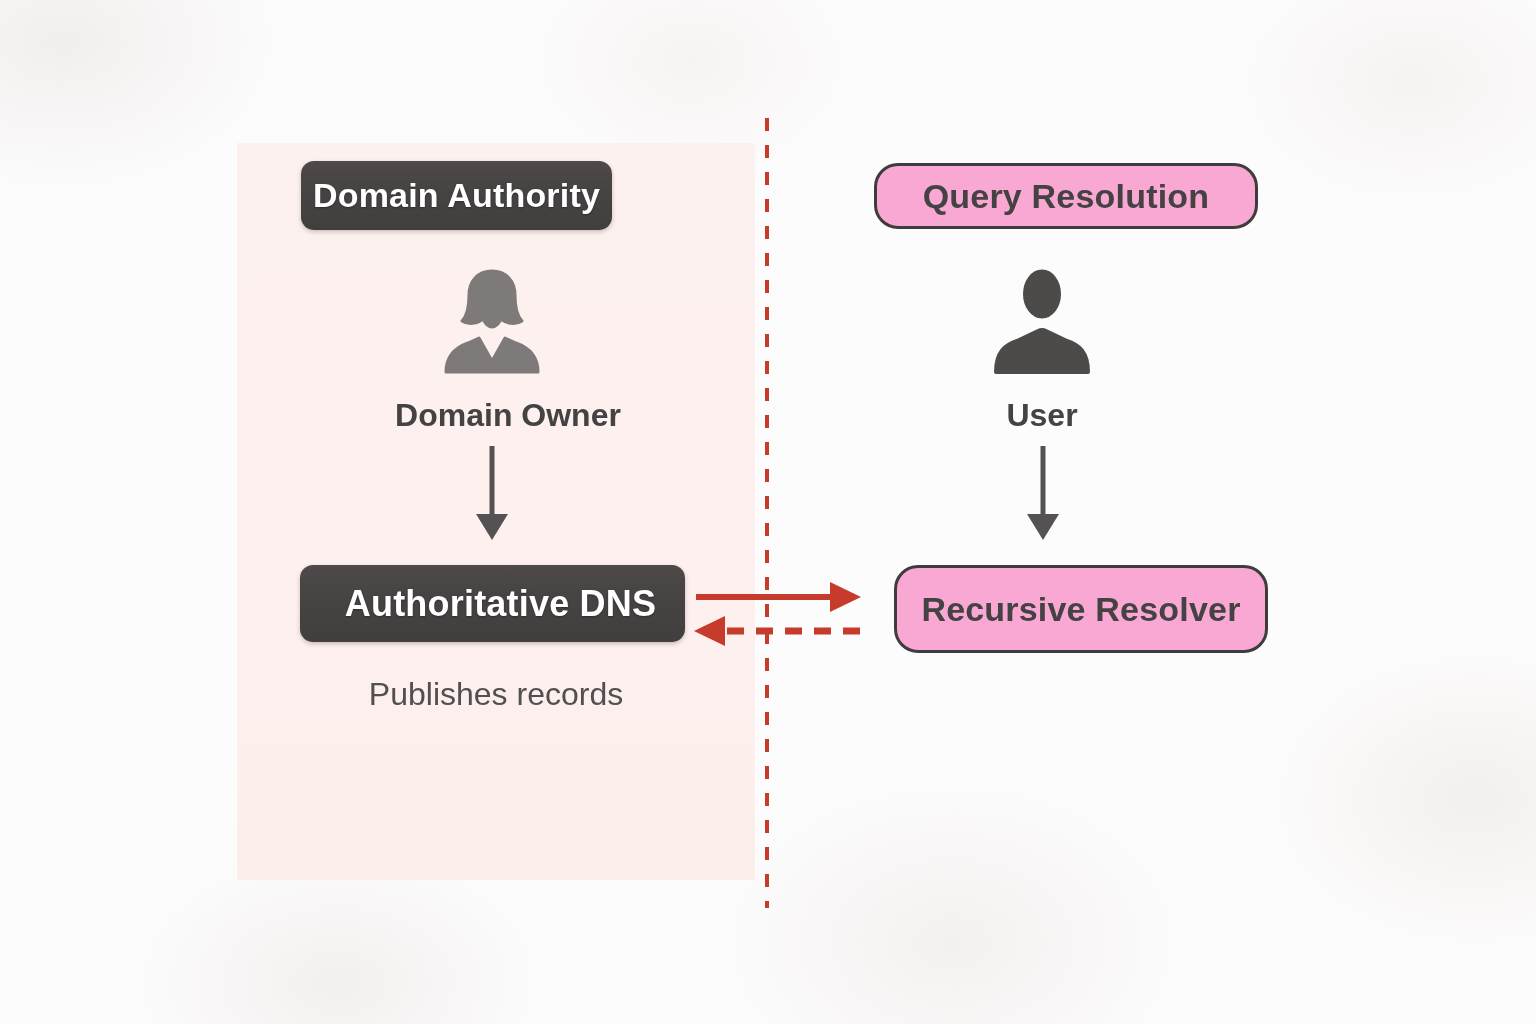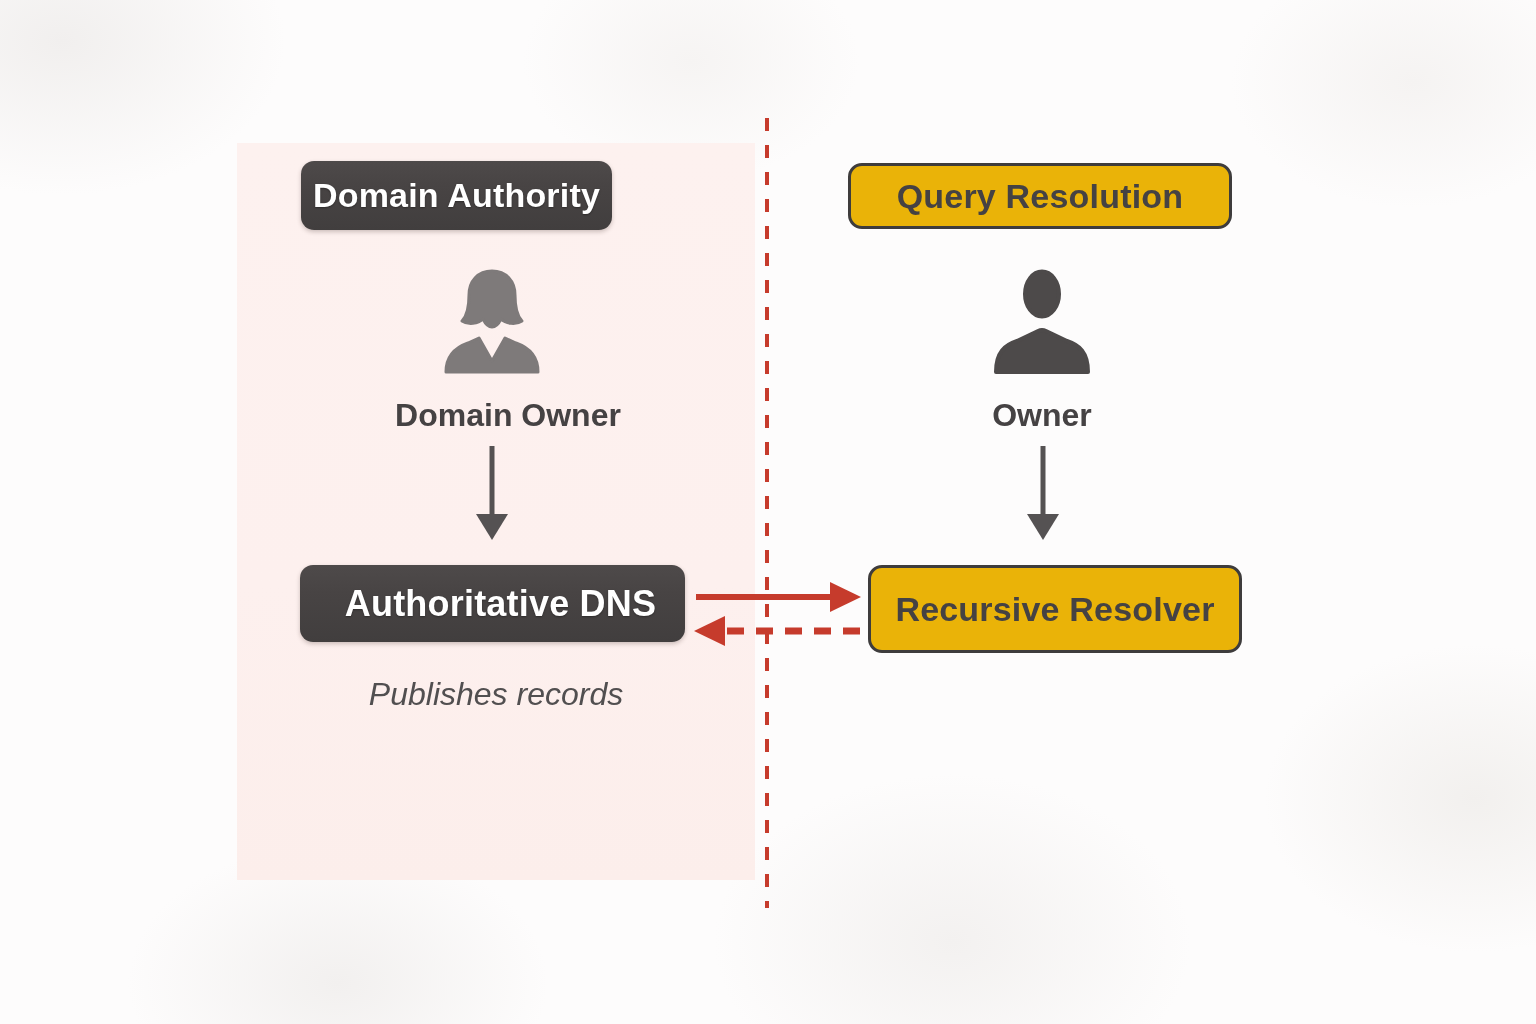--- a/index.html
+++ b/index.html
@@ -42,22 +42,22 @@
     position:absolute;display:flex;align-items:center;justify-content:center;
     font-weight:bold;font-size:34px;letter-spacing:.2px;white-space:nowrap;
   }
   .box.dark{
     background:linear-gradient(180deg,#4e4a4a 0%,var(--dark-box) 35%,#413e3e 100%);
     color:#ffffff;border-radius:13px;
     box-shadow:0 2px 4px rgba(60,40,35,.25);
     text-shadow:0 1px 2px rgba(0,0,0,.35);
   }
   .box.outline{
-    background:#eab308;color:var(--text-dark);
-    border:3px solid var(--outline-border);border-radius:14px;
+    background:#f9a8d4;color:var(--text-dark);
+    border:3px solid var(--outline-border);border-radius:24px;margin-left:26px;
   }
 
   .actor-label{
     position:absolute;text-align:center;
     font-weight:bold;font-size:32px;color:var(--text-dark);
   }
   .caption{
     position:absolute;text-align:center;
     font-size:32px;color:var(--text-caption);line-height:53px;
   }
@@ -83,32 +83,32 @@
 
   <div class="actor-label" style="left:249px;top:397px;width:518px;">Domain Owner</div>
 
   <svg class="icon" style="left:472px;top:446px;" width="40" height="96" viewBox="0 0 40 96">
     <line x1="20" y1="0" x2="20" y2="70" stroke="#555253" stroke-width="5"></line>
     <polygon points="4,68 36,68 20,94" fill="#555253"></polygon>
   </svg>
 
   <div class="box dark" style="left:300px;top:565px;width:385px;height:77px;font-size:36px;padding-left:16px;">Authoritative DNS</div>
 
-  <div class="caption" style="left:237px;top:668px;width:518px;font-style:italic;">Publishes records</div>
+  <div class="caption" style="left:237px;top:668px;width:518px;">Publishes records</div>
 
   <div class="box outline" style="left:848px;top:163px;width:384px;height:66px;">Query Resolution</div>
 
   <svg class="icon" style="left:992px;top:266px;" width="100" height="110" viewBox="0 0 100 110">
     <g fill="var(--icon-dark-gray)" stroke="var(--icon-dark-gray)" stroke-width="4" stroke-linejoin="round">
       <ellipse cx="50" cy="28" rx="17" ry="22.5"></ellipse>
       <path d="M4,106 C4,86 13,79 25,75 L46,65 Q50,63 54,65 L75,75 C87,79 96,86 96,106 Z"></path>
     </g>
   </svg>
 
-  <div class="actor-label" style="left:892px;top:397px;width:300px;">Owner</div>
+  <div class="actor-label" style="left:892px;top:397px;width:300px;">User</div>
 
   <svg class="icon" style="left:1023px;top:446px;" width="40" height="96" viewBox="0 0 40 96">
     <line x1="20" y1="0" x2="20" y2="70" stroke="#555253" stroke-width="5"></line>
     <polygon points="4,68 36,68 20,94" fill="#555253"></polygon>
   </svg>
 
   <div class="box outline" style="left:868px;top:565px;width:374px;height:88px;">Recursive Resolver</div>
 
 
   <svg class="icon" style="left:688px;top:580px;" width="178" height="72" viewBox="0 0 178 72">

